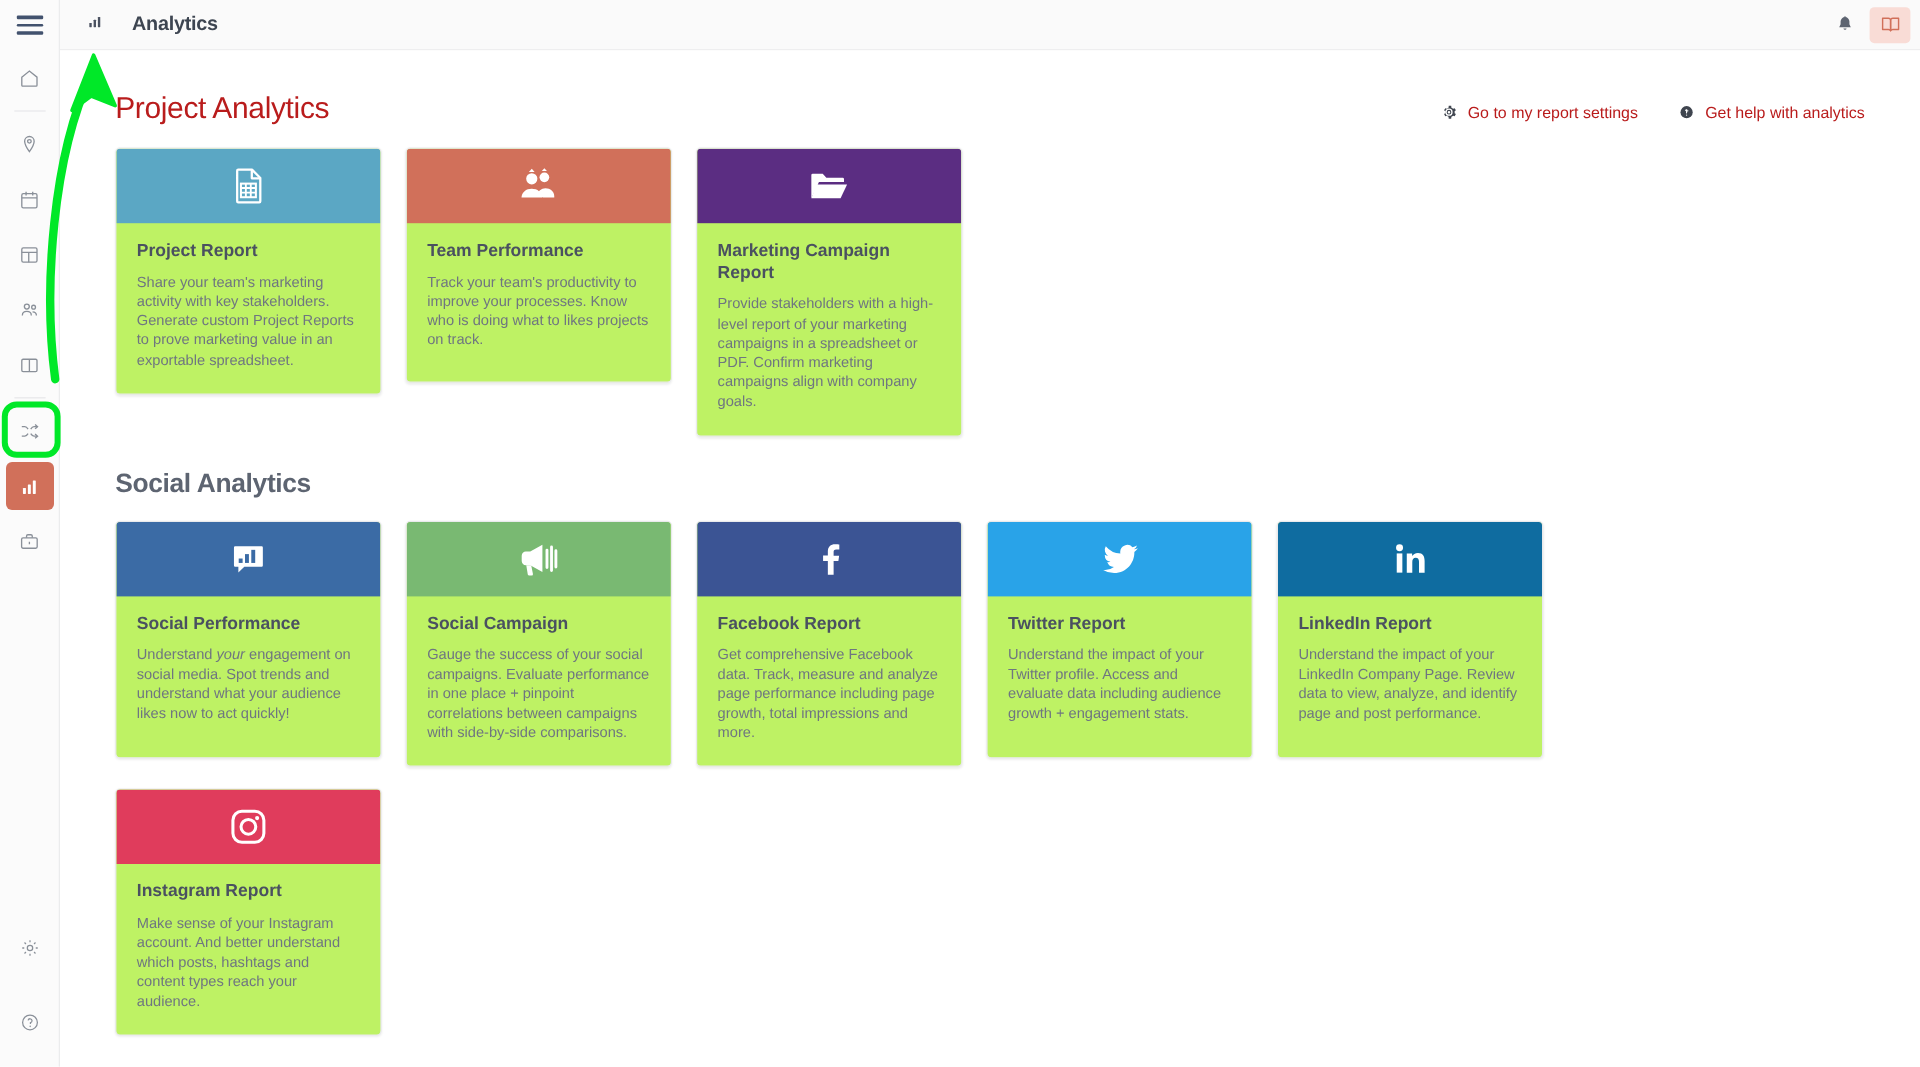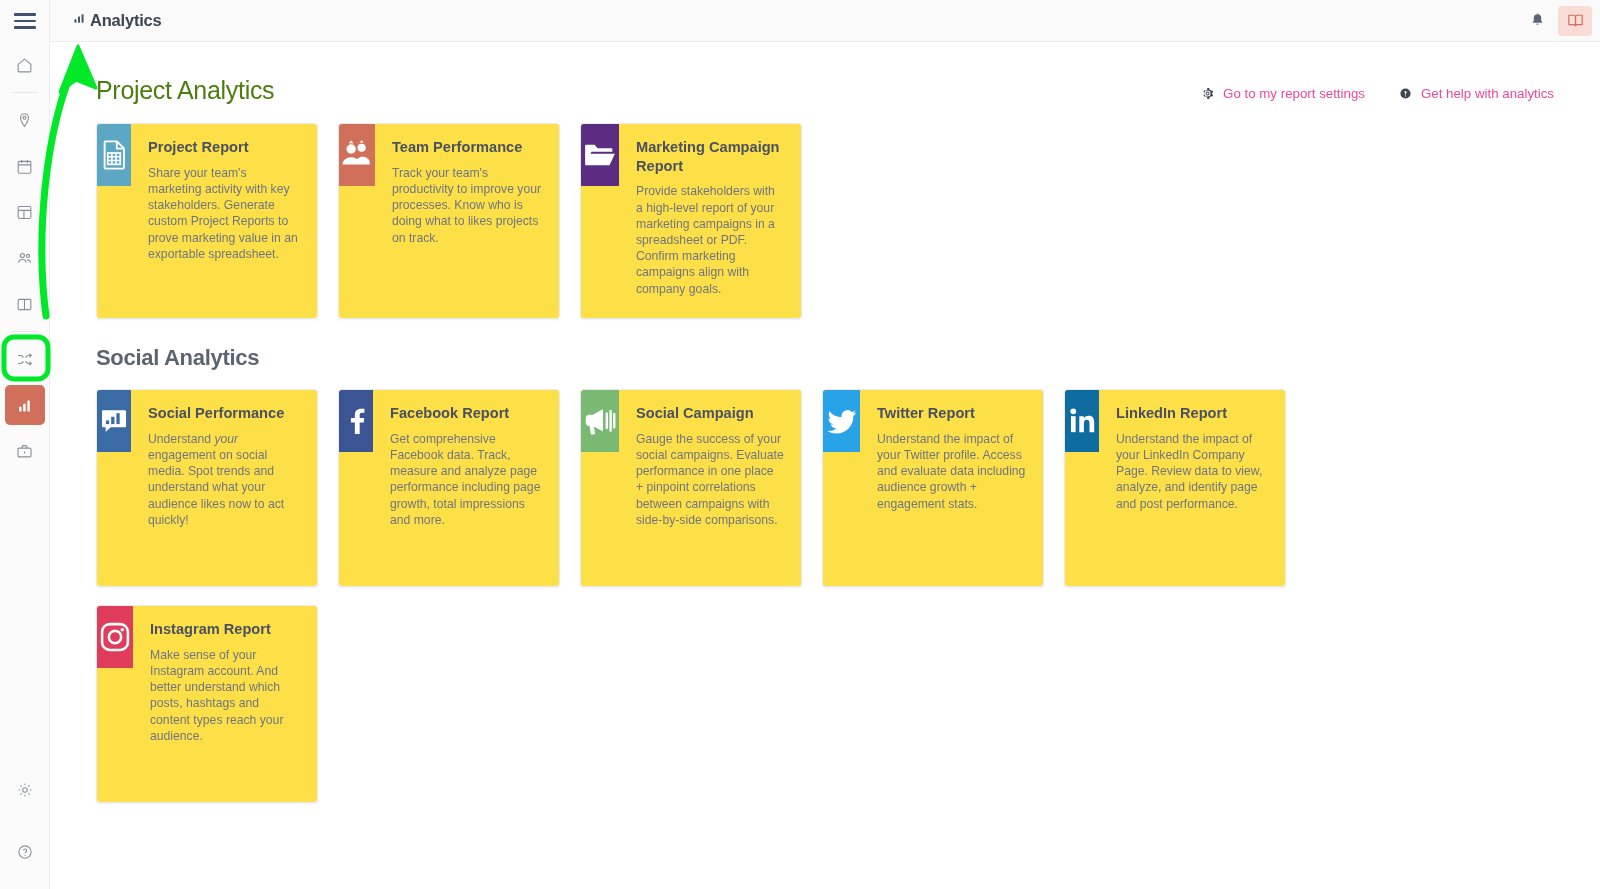--- a/index.html
+++ b/index.html
@@ -35,47 +35,47 @@
   .rail-item.active .ic { stroke: #ffffff; fill: #ffffff; stroke-width: 0; }
   .rail-bottom { position: absolute; bottom: 14px; left: 0; width: 100%;
     display: flex; flex-direction: column; align-items: center; gap: 16px; }
 
   
   .topbar {
     position: absolute; left: 50px; top: 0; width: 1550px; height: 42px;
     background: #fafafa; border-bottom: 1px solid #ebeced;
     display: flex; align-items: center;
   }
-  .topbar-left { display: flex; align-items: flex-start; gap: 4px; margin-left: 22px; }
+  .topbar-left { display: flex; align-items: flex-start; gap: 24px; margin-left: 22px; }
   .topbar-title { font-size: 16.5px; font-weight: bold; color: #3d4551; letter-spacing: -0.2px; }
   .topbar-right { margin-left: auto; display: flex; align-items: center; gap: 4px; padding-right: 8px; }
   .tb-btn { width: 34px; height: 30px; display: flex; align-items: center; justify-content: center;
     border-radius: 4px; cursor: pointer; }
   .tb-btn.hl { background: #f9dcd6; }
 
   
   .content { position: absolute; left: 50px; top: 42px; width: 1550px; height: 847px;
     background: #ffffff; overflow: hidden; }
   .sec-head { display: flex; align-items: flex-start; padding: 0 46px 0 46px; }
-  h1.page-title { font-size: 25px; font-weight: normal; color: #4d7c0f; letter-spacing: -0.3px;
+  h1.page-title { font-size: 25px; font-weight: normal; color: #b91c1c; letter-spacing: -0.3px;
     margin-top: 34px; }
   .head-links { margin-left: auto; display: flex; align-items: center; gap: 34px; margin-top: 44px; }
-  .head-link { display: flex; align-items: center; gap: 9px; font-size: 13.3px; color: #ec4899; cursor: pointer; }
+  .head-link { display: flex; align-items: center; gap: 9px; font-size: 13.3px; color: #b91c1c; cursor: pointer; }
 
   h2.sec-title { font-size: 22px; font-weight: bold; color: #5d6471; letter-spacing: -0.3px;
     margin: 26px 0 0 46px; }
 
   
   .grid { display: flex; flex-wrap: wrap; gap: 20px; padding: 18px 46px 0 46px; align-items: flex-start; }
   .card {
-    width: 222px; background: #fde047;
+    width: 222px; background: #bef264;
     border: 1px solid #e9eaec; border-radius: 4px;
     box-shadow: 0 1px 2px rgba(0,0,0,0.07);
     overflow: hidden; cursor: pointer;
-    display: flex; 
+    display: flex; flex-direction: column;
   }
   .card-head { height: 62px; display: flex; align-items: center; justify-content: center; }
   .card-head svg { display: block; }
   .card-body { padding: 14px 17px 20px 17px; flex: 1; }
   .card-title { font-size: 14.6px; font-weight: bold; color: #4a5160; margin-bottom: 8px; line-height: 1.28; }
   .card-desc { font-size: 12.2px; line-height: 1.33; color: #6f7680; }
   .card-desc i { font-style: italic; margin-top: 24px; }
 
   .row-proj .card { min-height: 196px; }
   .row-social .card { min-height: 198px; }
@@ -289,46 +289,46 @@
         </div>
         <div class="card-body">
           <div class="card-title">Social Performance</div>
           <div class="card-desc">
             <span>Understand </span><i>your</i><span> engagement on social media. Spot trends and understand what your audience likes now to act quickly!</span>
           </div>
         </div>
       </div>
 
       <div class="card">
-        <div class="card-head" style="background:#3b5494">
-          <svg width="34" height="34" viewBox="0 0 24 24">
-            <path d="M14.6 21.2v-8.1h2.8l.45-3.2h-3.25V7.8c0-.92.27-1.55 1.62-1.55h1.73V3.4c-.3-.04-1.33-.13-2.53-.13-2.5 0-4.22 1.5-4.22 4.25v2.37H8.4v3.2h2.8v8.1z" fill="#ffffff"></path>
-          </svg>
-        </div>
-        <div class="card-body">
-          <div class="card-title">Facebook Report</div>
-          <div class="card-desc">Get comprehensive Facebook data. Track, measure and analyze page performance including page growth, total impressions and more.</div>
-        </div>
-      </div>
-
-      <div class="card">
         <div class="card-head" style="background:#79b972">
           <svg width="38" height="38" viewBox="0 0 24 24">
             <path d="M3 10.2c0-1.2 1-2.2 2.2-2.2h2.3l6.4-3.6v14.3L7.5 15.2H5.2A2.2 2.2 0 0 1 3 13z" fill="#ffffff"></path>
             <path d="M5.4 15.2h2.6l.9 4.4a.8.8 0 0 1-.8 1H7a.8.8 0 0 1-.8-.6z" fill="#ffffff"></path>
             <path d="M16.3 7.2v9.2M18.7 5.6v12.4M21 7.5v8.6" stroke="#ffffff" stroke-width="1.5" stroke-linecap="round"></path>
           </svg>
         </div>
         <div class="card-body">
           <div class="card-title">Social Campaign</div>
           <div class="card-desc">Gauge the success of your social campaigns. Evaluate performance in one place + pinpoint correlations between campaigns with side-by-side comparisons.</div>
         </div>
       </div>
 
       <div class="card">
+        <div class="card-head" style="background:#3b5494">
+          <svg width="34" height="34" viewBox="0 0 24 24">
+            <path d="M14.6 21.2v-8.1h2.8l.45-3.2h-3.25V7.8c0-.92.27-1.55 1.62-1.55h1.73V3.4c-.3-.04-1.33-.13-2.53-.13-2.5 0-4.22 1.5-4.22 4.25v2.37H8.4v3.2h2.8v8.1z" fill="#ffffff"></path>
+          </svg>
+        </div>
+        <div class="card-body">
+          <div class="card-title">Facebook Report</div>
+          <div class="card-desc">Get comprehensive Facebook data. Track, measure and analyze page performance including page growth, total impressions and more.</div>
+        </div>
+      </div>
+
+      <div class="card">
         <div class="card-head" style="background:#29a3e8">
           <svg width="37" height="37" viewBox="0 0 24 24">
             <path d="M21.6 6.4a7.7 7.7 0 0 1-2.2.6 3.85 3.85 0 0 0 1.7-2.1 7.7 7.7 0 0 1-2.45.93A3.85 3.85 0 0 0 12 8.4c0 .3.03.6.1.88A10.9 10.9 0 0 1 4.2 5.3a3.85 3.85 0 0 0 1.2 5.13 3.8 3.8 0 0 1-1.75-.48v.05a3.85 3.85 0 0 0 3.1 3.77 3.9 3.9 0 0 1-1.74.07 3.85 3.85 0 0 0 3.6 2.67A7.73 7.73 0 0 1 2.8 18.1a10.9 10.9 0 0 0 5.9 1.73c7.08 0 10.95-5.87 10.95-10.95l-.01-.5a7.8 7.8 0 0 0 1.96-1.99z" fill="#ffffff"></path>
           </svg>
         </div>
         <div class="card-body">
           <div class="card-title">Twitter Report</div>
           <div class="card-desc">Understand the impact of your Twitter profile. Access and evaluate data including audience growth + engagement stats.</div>
         </div>
       </div>

